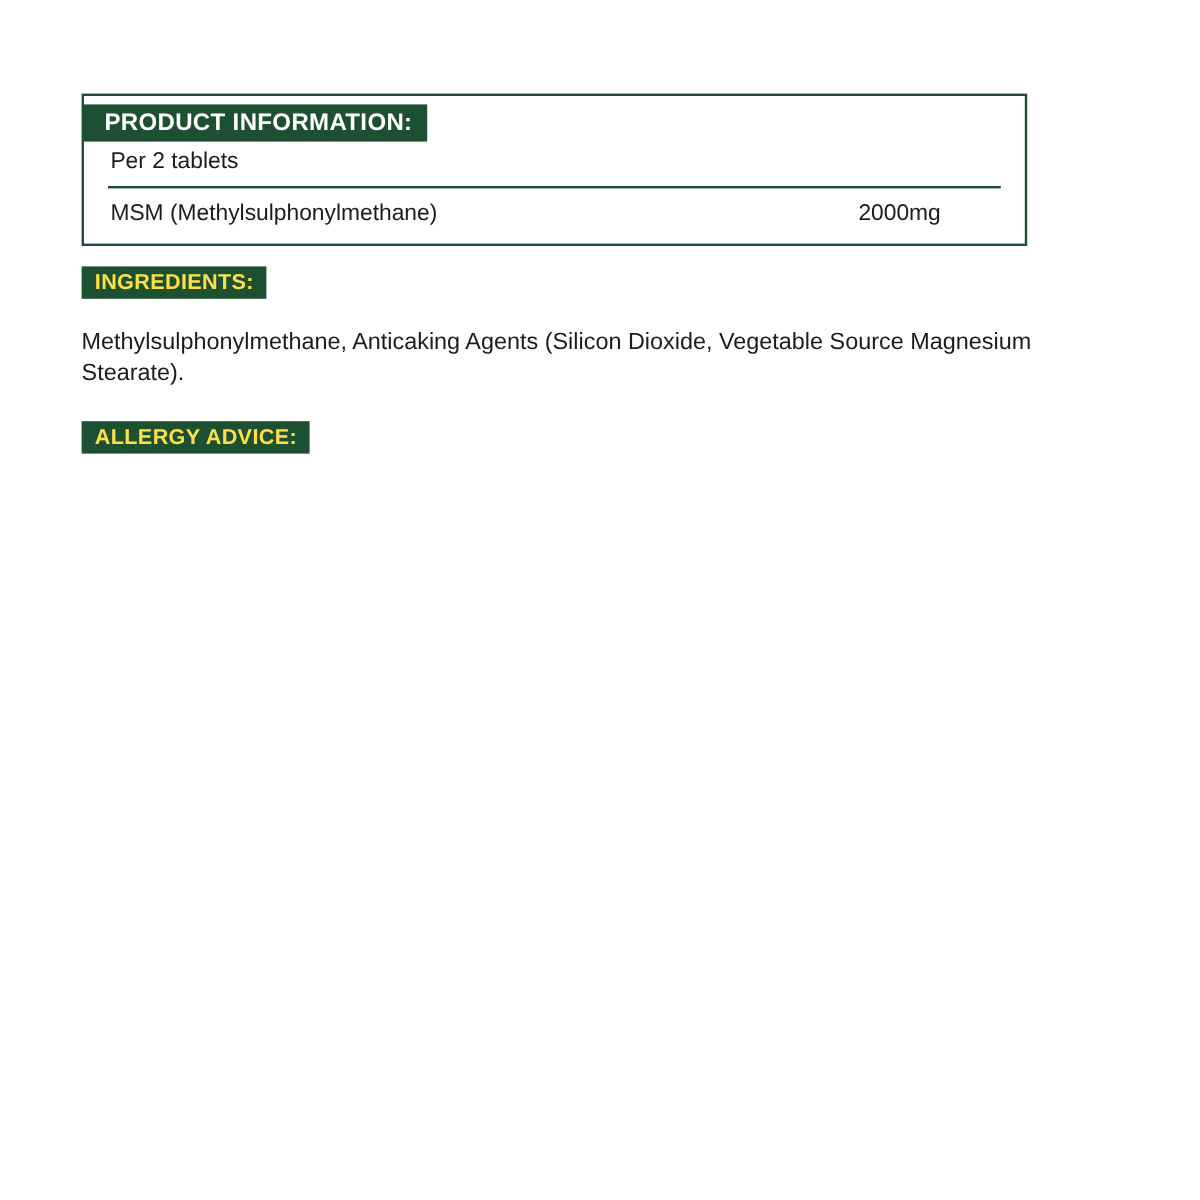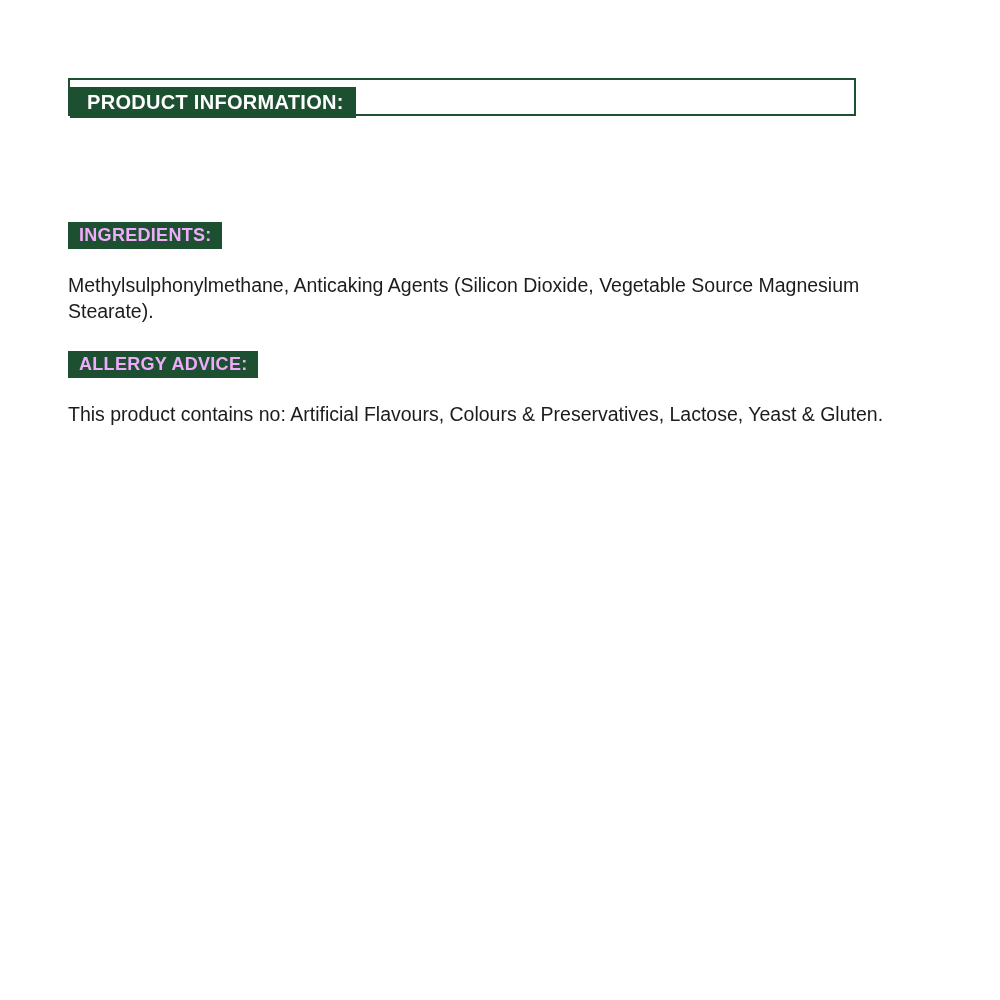--- a/index.html
+++ b/index.html
@@ -78,21 +78,21 @@
 
   
   .section {
     position: absolute;
     left: 68px;
     width: 860px;
   }
   .section-label {
     display: inline-block;
     background: #1d5030;
-    color: #f0abfc;
+    color: #fde047;
     font-size: 18px;
     font-weight: bold;
     letter-spacing: 0.3px;
     padding: 4px 10px 5px 11px;
     line-height: 1;
   }
   .section-text {
     font-size: 19.5px;
     line-height: 1.35;
     color: #1c1c1c;
@@ -105,25 +105,32 @@
 </style>
 </head>
 <body>
 
 <div class="page">
 
   <div class="info-panel">
     <div class="info-header-row">
       <div class="info-header">PRODUCT INFORMATION:</div>
     </div>
+    <div class="info-body">
+      <div class="per-serving">Per 2 tablets</div>
+      <div class="rule"></div>
+      <div class="nutrient-row">
+        <span class="nutrient-name">MSM (Methylsulphonylmethane)</span>
+        <span class="nutrient-amount">2000mg</span>
+      </div>
+    </div>
   </div>
 
   <div class="section" id="ingredients-section">
     <div class="section-label">INGREDIENTS:</div>
     <div class="section-text">Methylsulphonylmethane, Anticaking Agents (Silicon Dioxide, Vegetable Source Magnesium Stearate).</div>
   </div>
 
   <div class="section" id="allergy-section">
     <div class="section-label">ALLERGY ADVICE:</div>
-    <div class="section-text">This product contains no: Artificial Flavours, Colours &amp; Preservatives, Lactose, Yeast &amp; Gluten.</div>
   </div>
 
 </div>
 
 </body></html>

